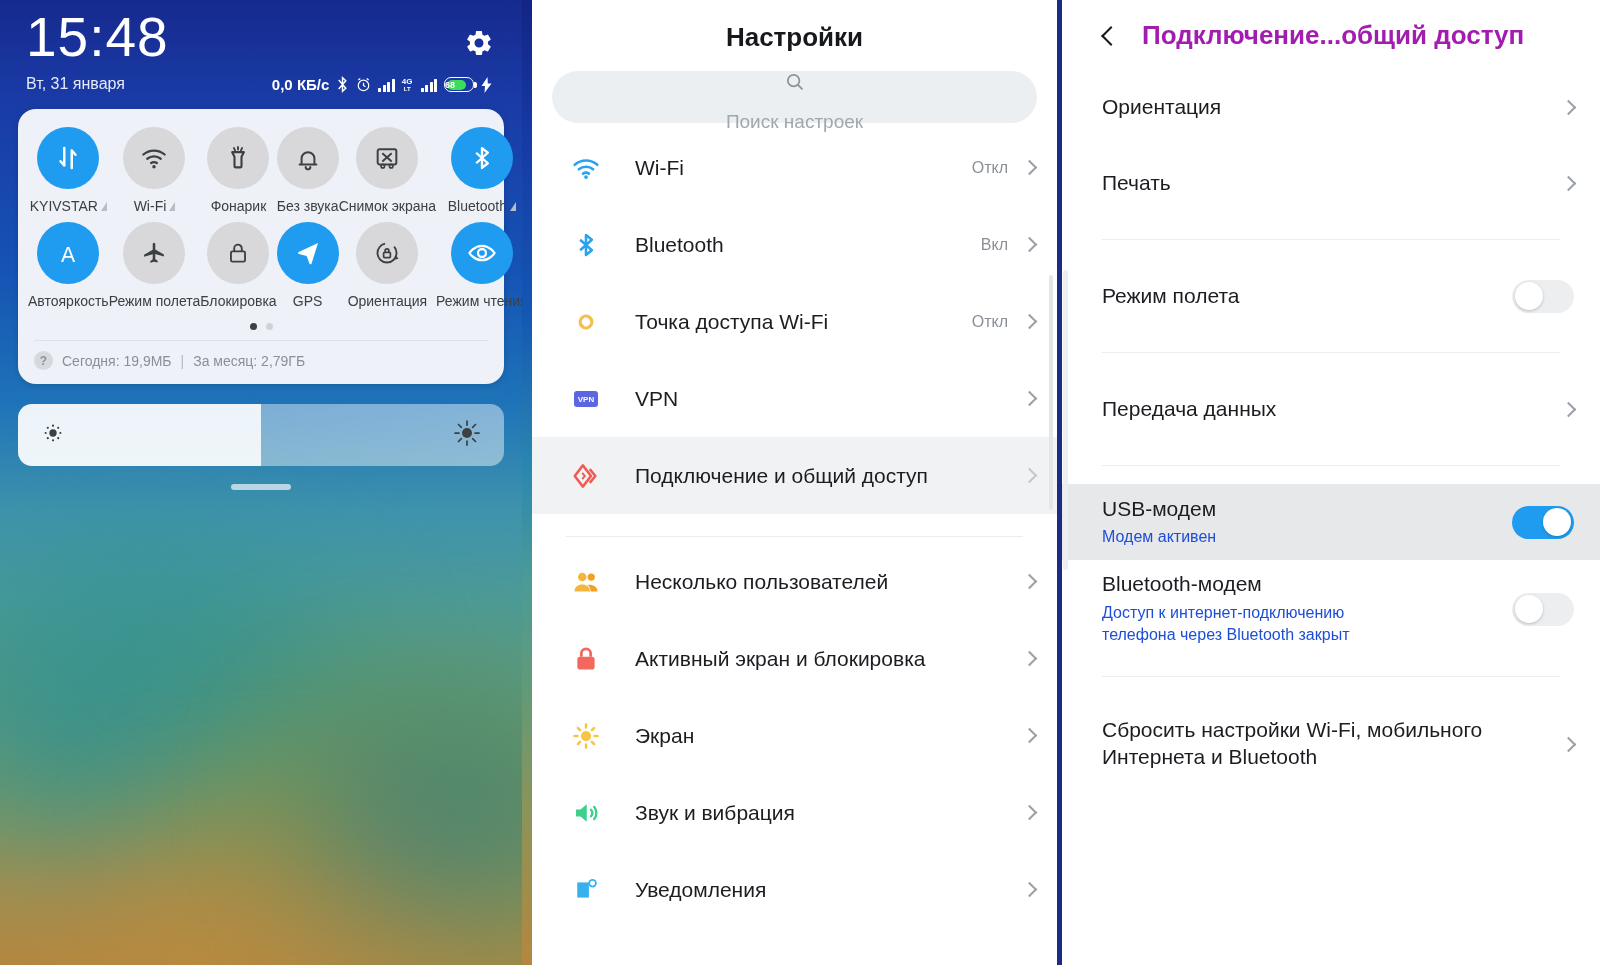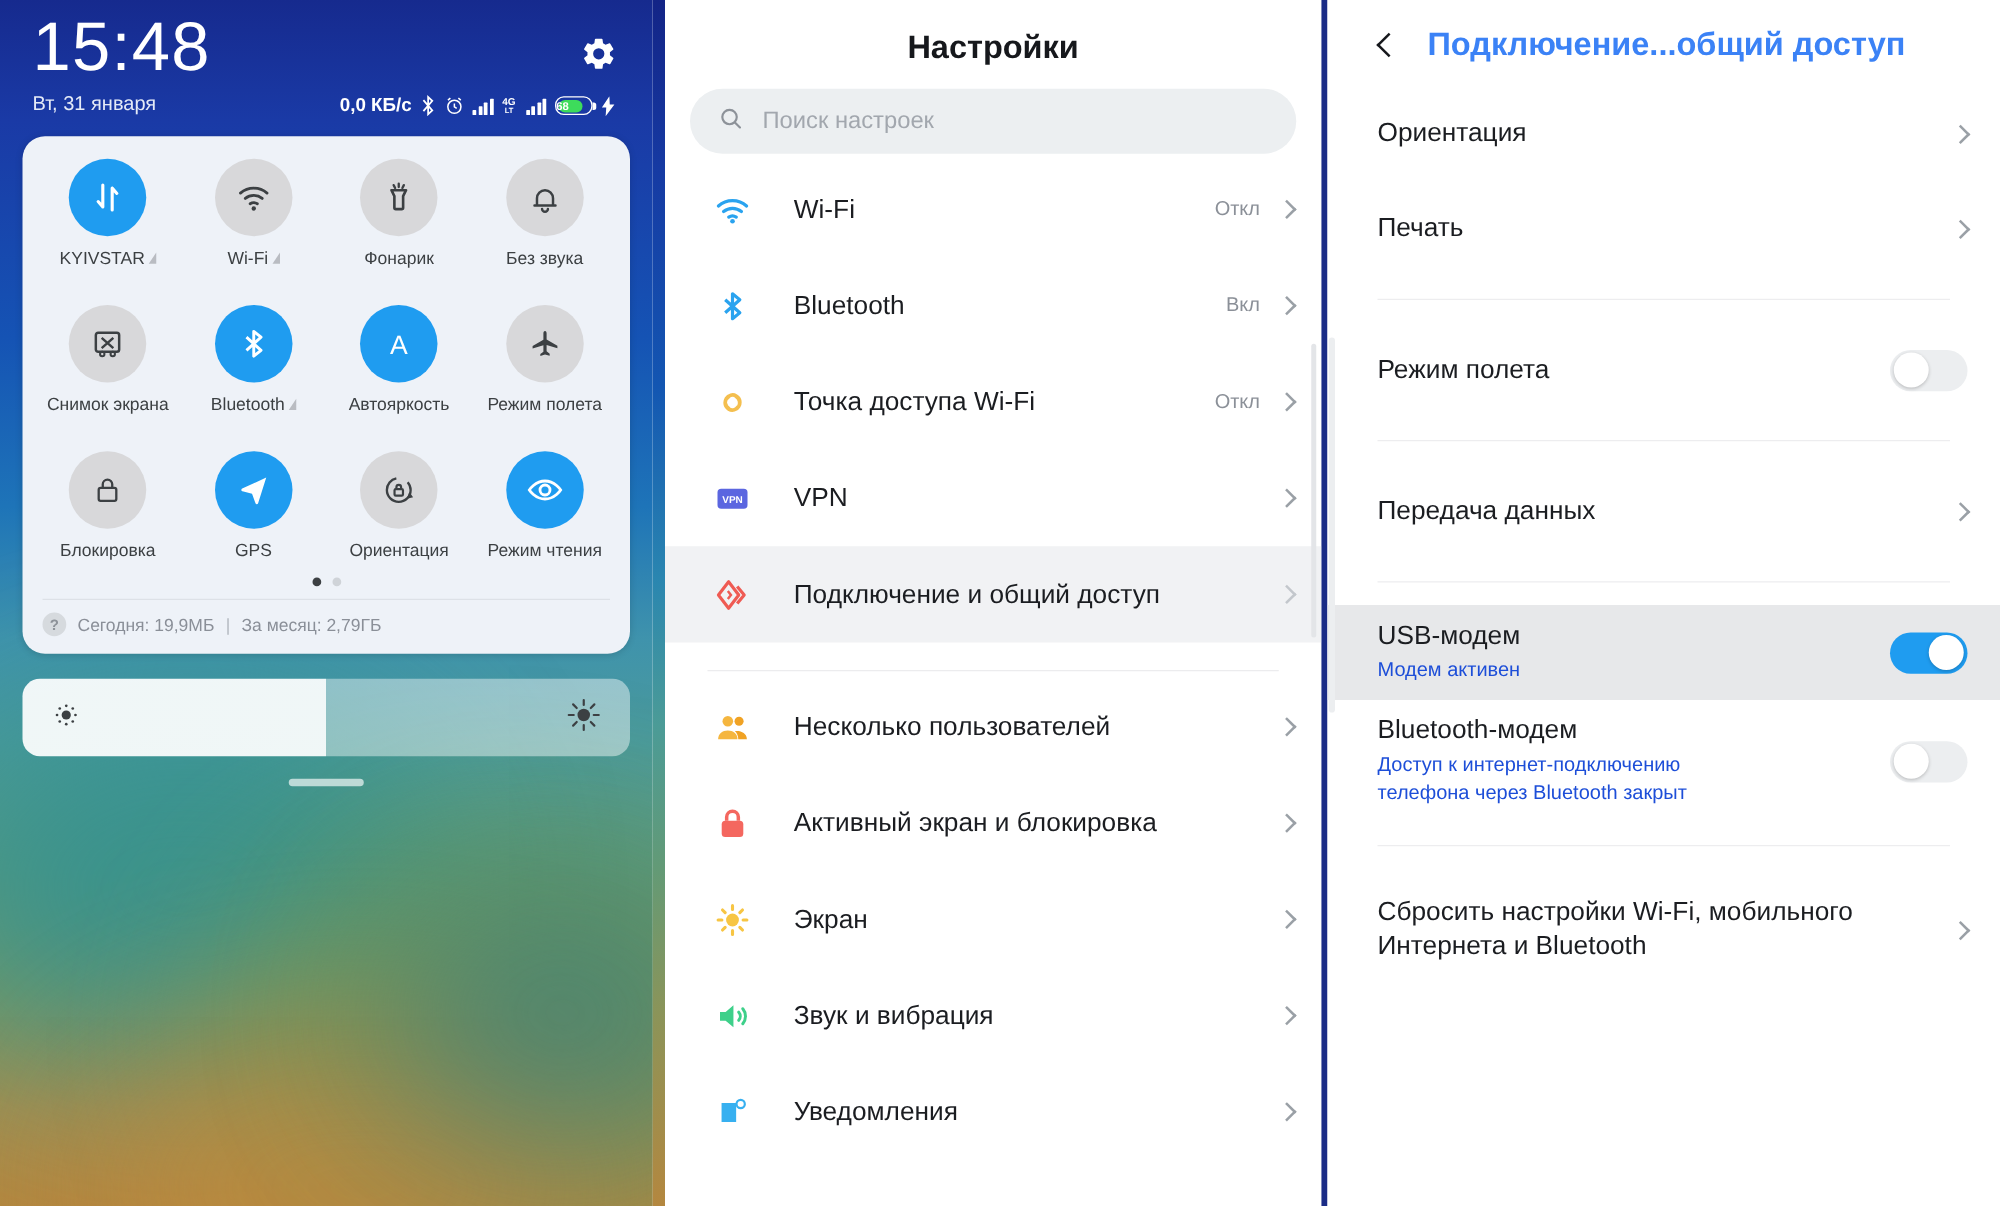--- a/index.html
+++ b/index.html
@@ -68,21 +68,21 @@
   .battery .pct {
     position:absolute; left:0; right:0; 
     font-size: 9px; font-weight: bold; color:#fff;
   }
 
   .qs-card {
     position: relative; z-index: 3; margin: 16px 18px 0 18px;
     background: #eef2f8; border-radius: 18px; padding: 18px 10px 12px;
     box-shadow: 0 1px 6px rgba(0,0,0,.15);
   }
-  .qs-grid { display: grid; grid-template-columns: repeat(4, 1fr); row-gap: 30px; }
+  .qs-grid { display: grid; grid-template-columns: repeat(6, 1fr); row-gap: 8px; }
   .qs-tile { display: flex; flex-direction: column; align-items: center; }
   .qs-circle {
     width: 62px; height: 62px; border-radius: 50%;
     display: flex; align-items: center; justify-content: center;
     background: #d8d8da;
   }
   .qs-circle.on { background: #1f9cf0; }
   .qs-label {
     margin-top: 9px; font-size: 14px; color: #3c4043; text-align: center;
     display: flex; align-items: center; gap: 3px; white-space: nowrap;
@@ -133,21 +133,21 @@
     position: relative; width: 525px; height: 965px; background: #fff;
     overflow: hidden;
   }
   .mid-title {
     text-align: center; font-size: 26px; font-weight: bold; color: #16181c;
     padding: 22px 0 18px;
     border-radius: 21px;
   }
   .search-box {
     margin: 0 20px; height: 52px; border-radius: 26px; background: #eceff1;
-    display: flex; align-items: center; gap: 14px; padding: 0 22px;
+    display: flex; align-items: center; gap: 14px; padding: 0 22px; flex-direction: column;
   }
   .search-box .ph { color: #a2a7ae; font-size: 19px; }
   .mid-list { margin-top: 6px; }
   .mid-row {
     display: flex; align-items: center; height: 77px; padding: 0 22px 0 34px;
   }
   .mid-row.highlight { background: #f1f2f4; }
   .mid-row .ico {
     width: 40px; flex: 0 0 40px; display: flex; align-items: center; justify-content: center;
   }
@@ -173,21 +173,21 @@
     position: relative; flex: 1; height: 965px; background: #fff; overflow: hidden;
   }
   .right-head {
     display: flex; align-items: center; gap: 24px; padding: 20px 26px 18px 38px;
   }
   .back-chev {
     width: 14px; height: 14px; border-left: 2.6px solid #16181c;
     border-bottom: 2.6px solid #16181c; transform: rotate(45deg);
     flex: 0 0 14px; margin-left: 4px;
   }
-  .right-title { font-size: 26px; font-weight: bold; color: #3b82f6; }
+  .right-title { font-size: 26px; font-weight: bold; color: #a21caf; }
   .r-row {
     display: flex; align-items: center; min-height: 76px; padding: 0 26px 0 40px;
   }
   .r-row.tall { min-height: 98px; }
   .r-row.sel { background: #e7e8ea; }
   .r-text { flex: 1; }
   .r-title { font-size: 21px; color: #1b1d21; line-height: 1.28; }
   .r-sub { font-size: 16px; color: #1d4ed8; line-height: 1.38; margin-top: 4px; }
   .r-line { height: 1px; background: #ededef; margin: 0 40px; }
   .r-gap { height: 18px; }

